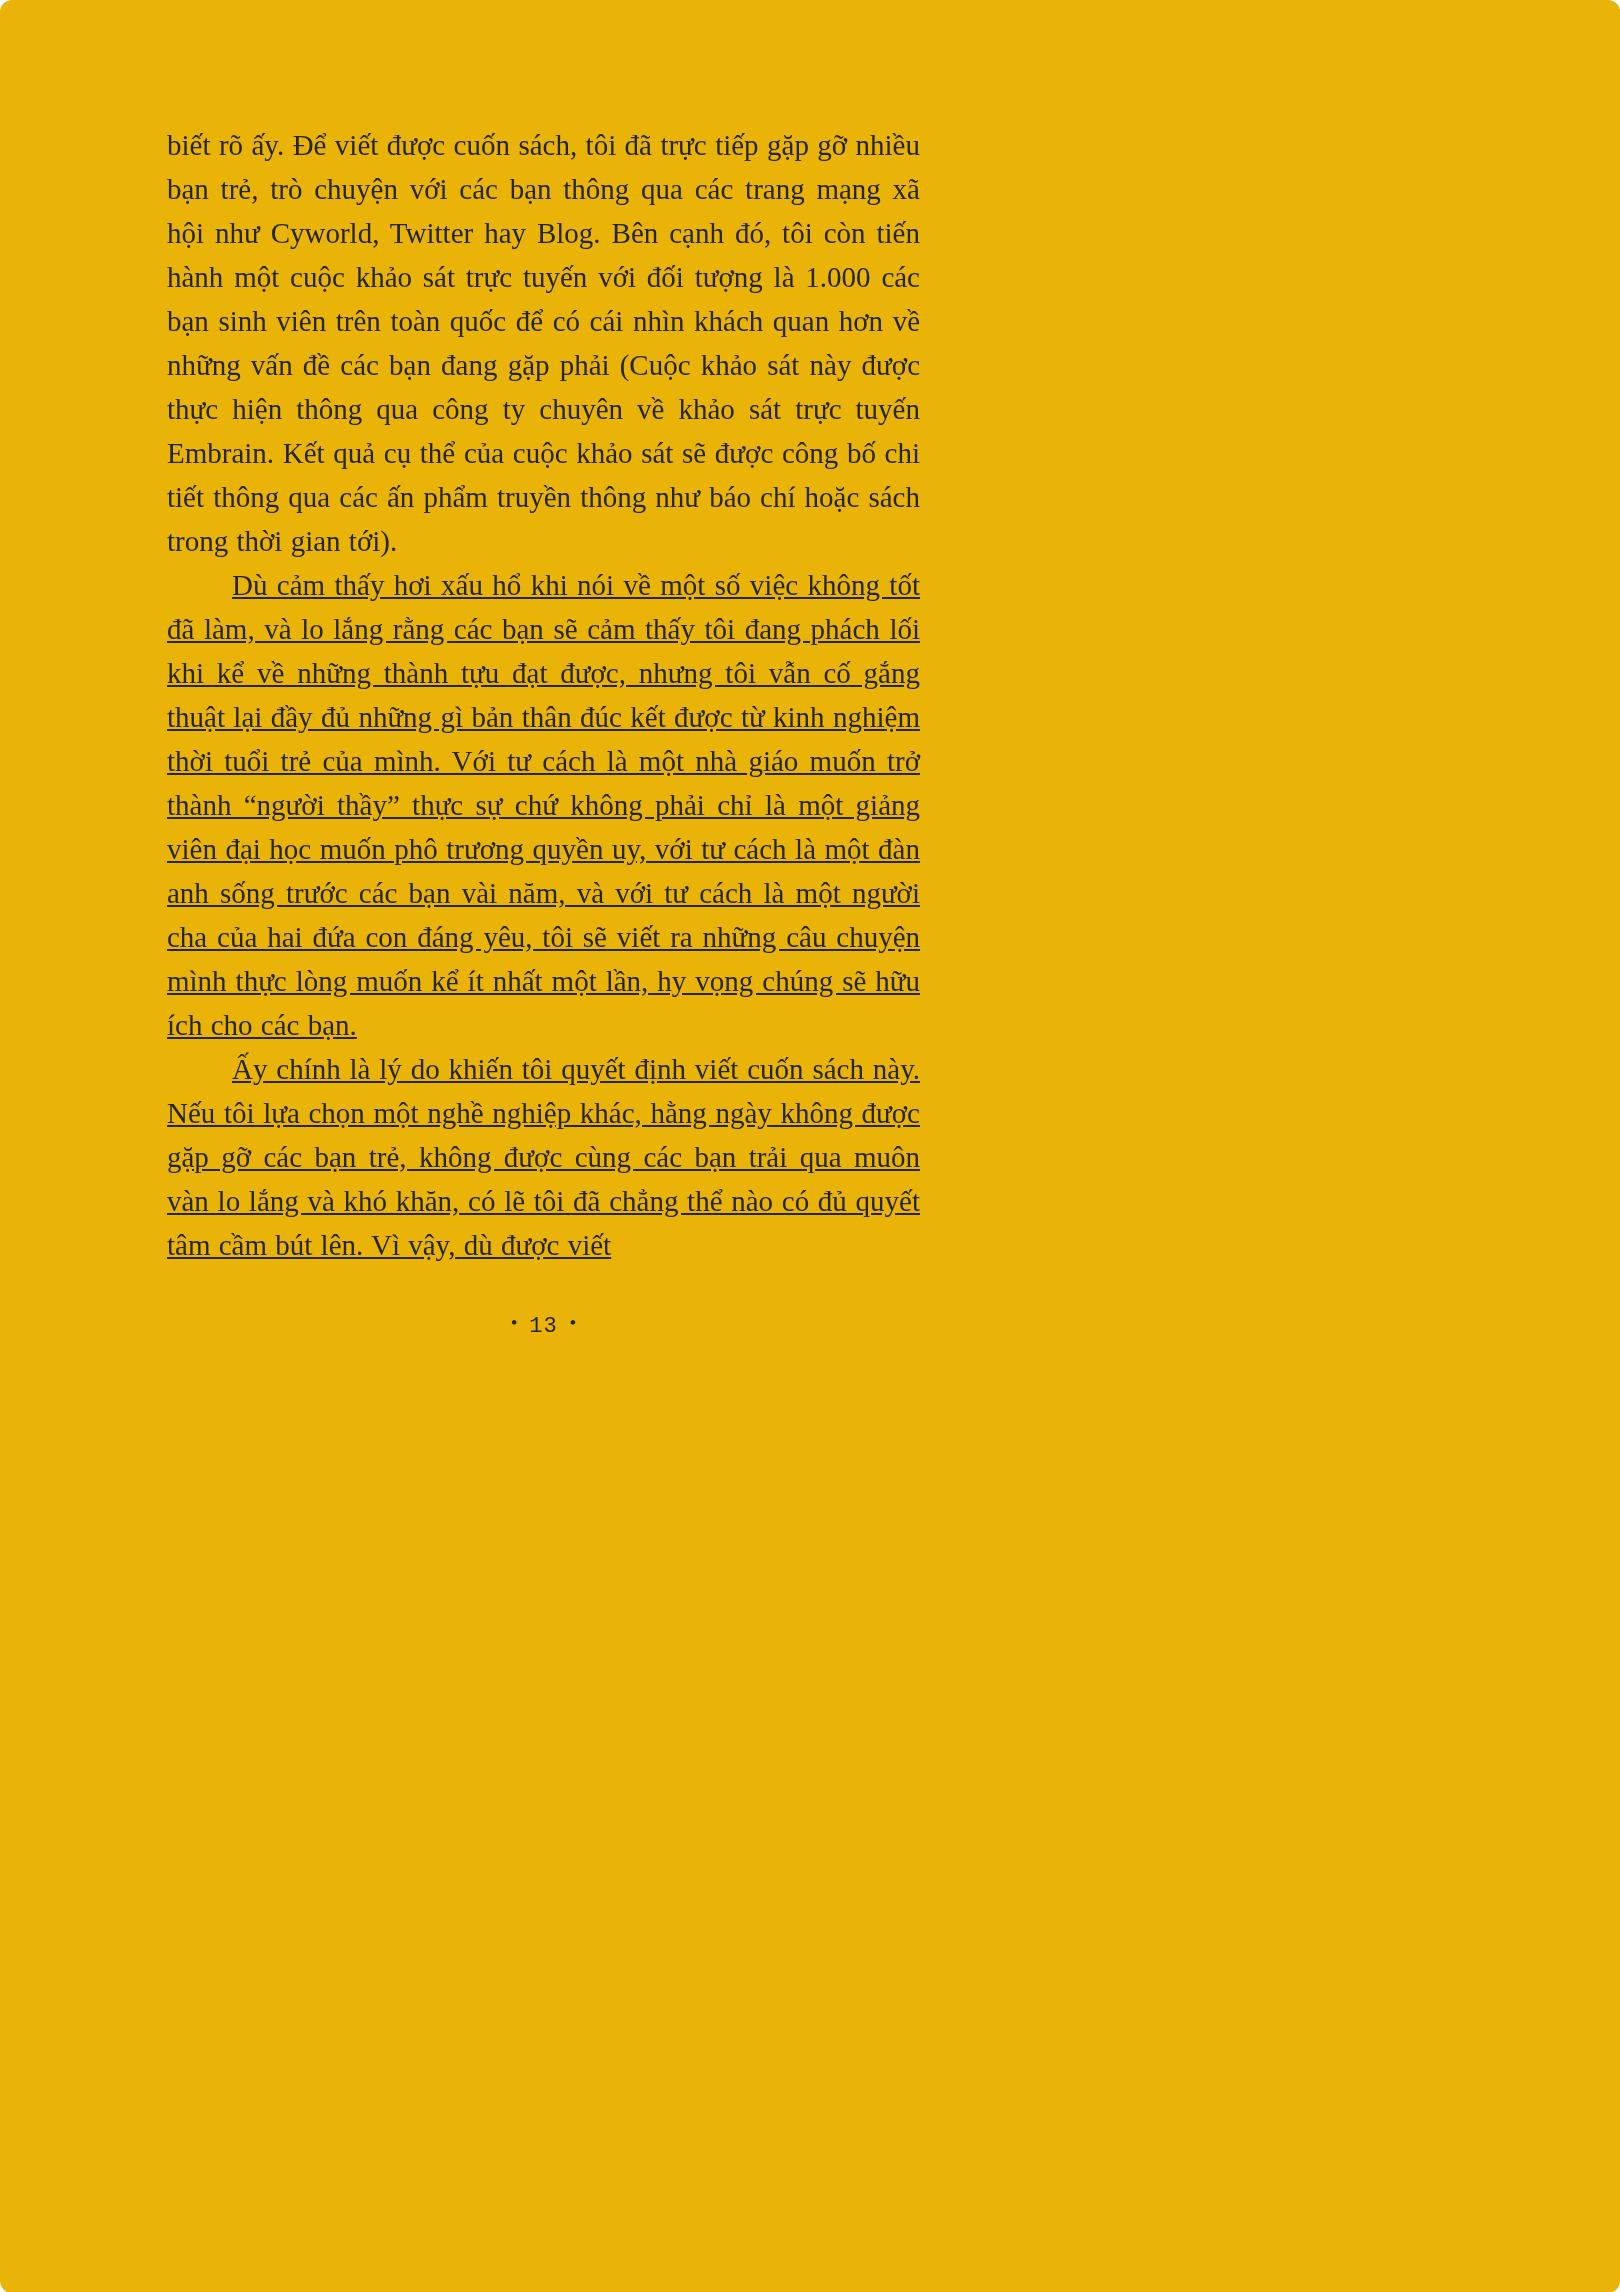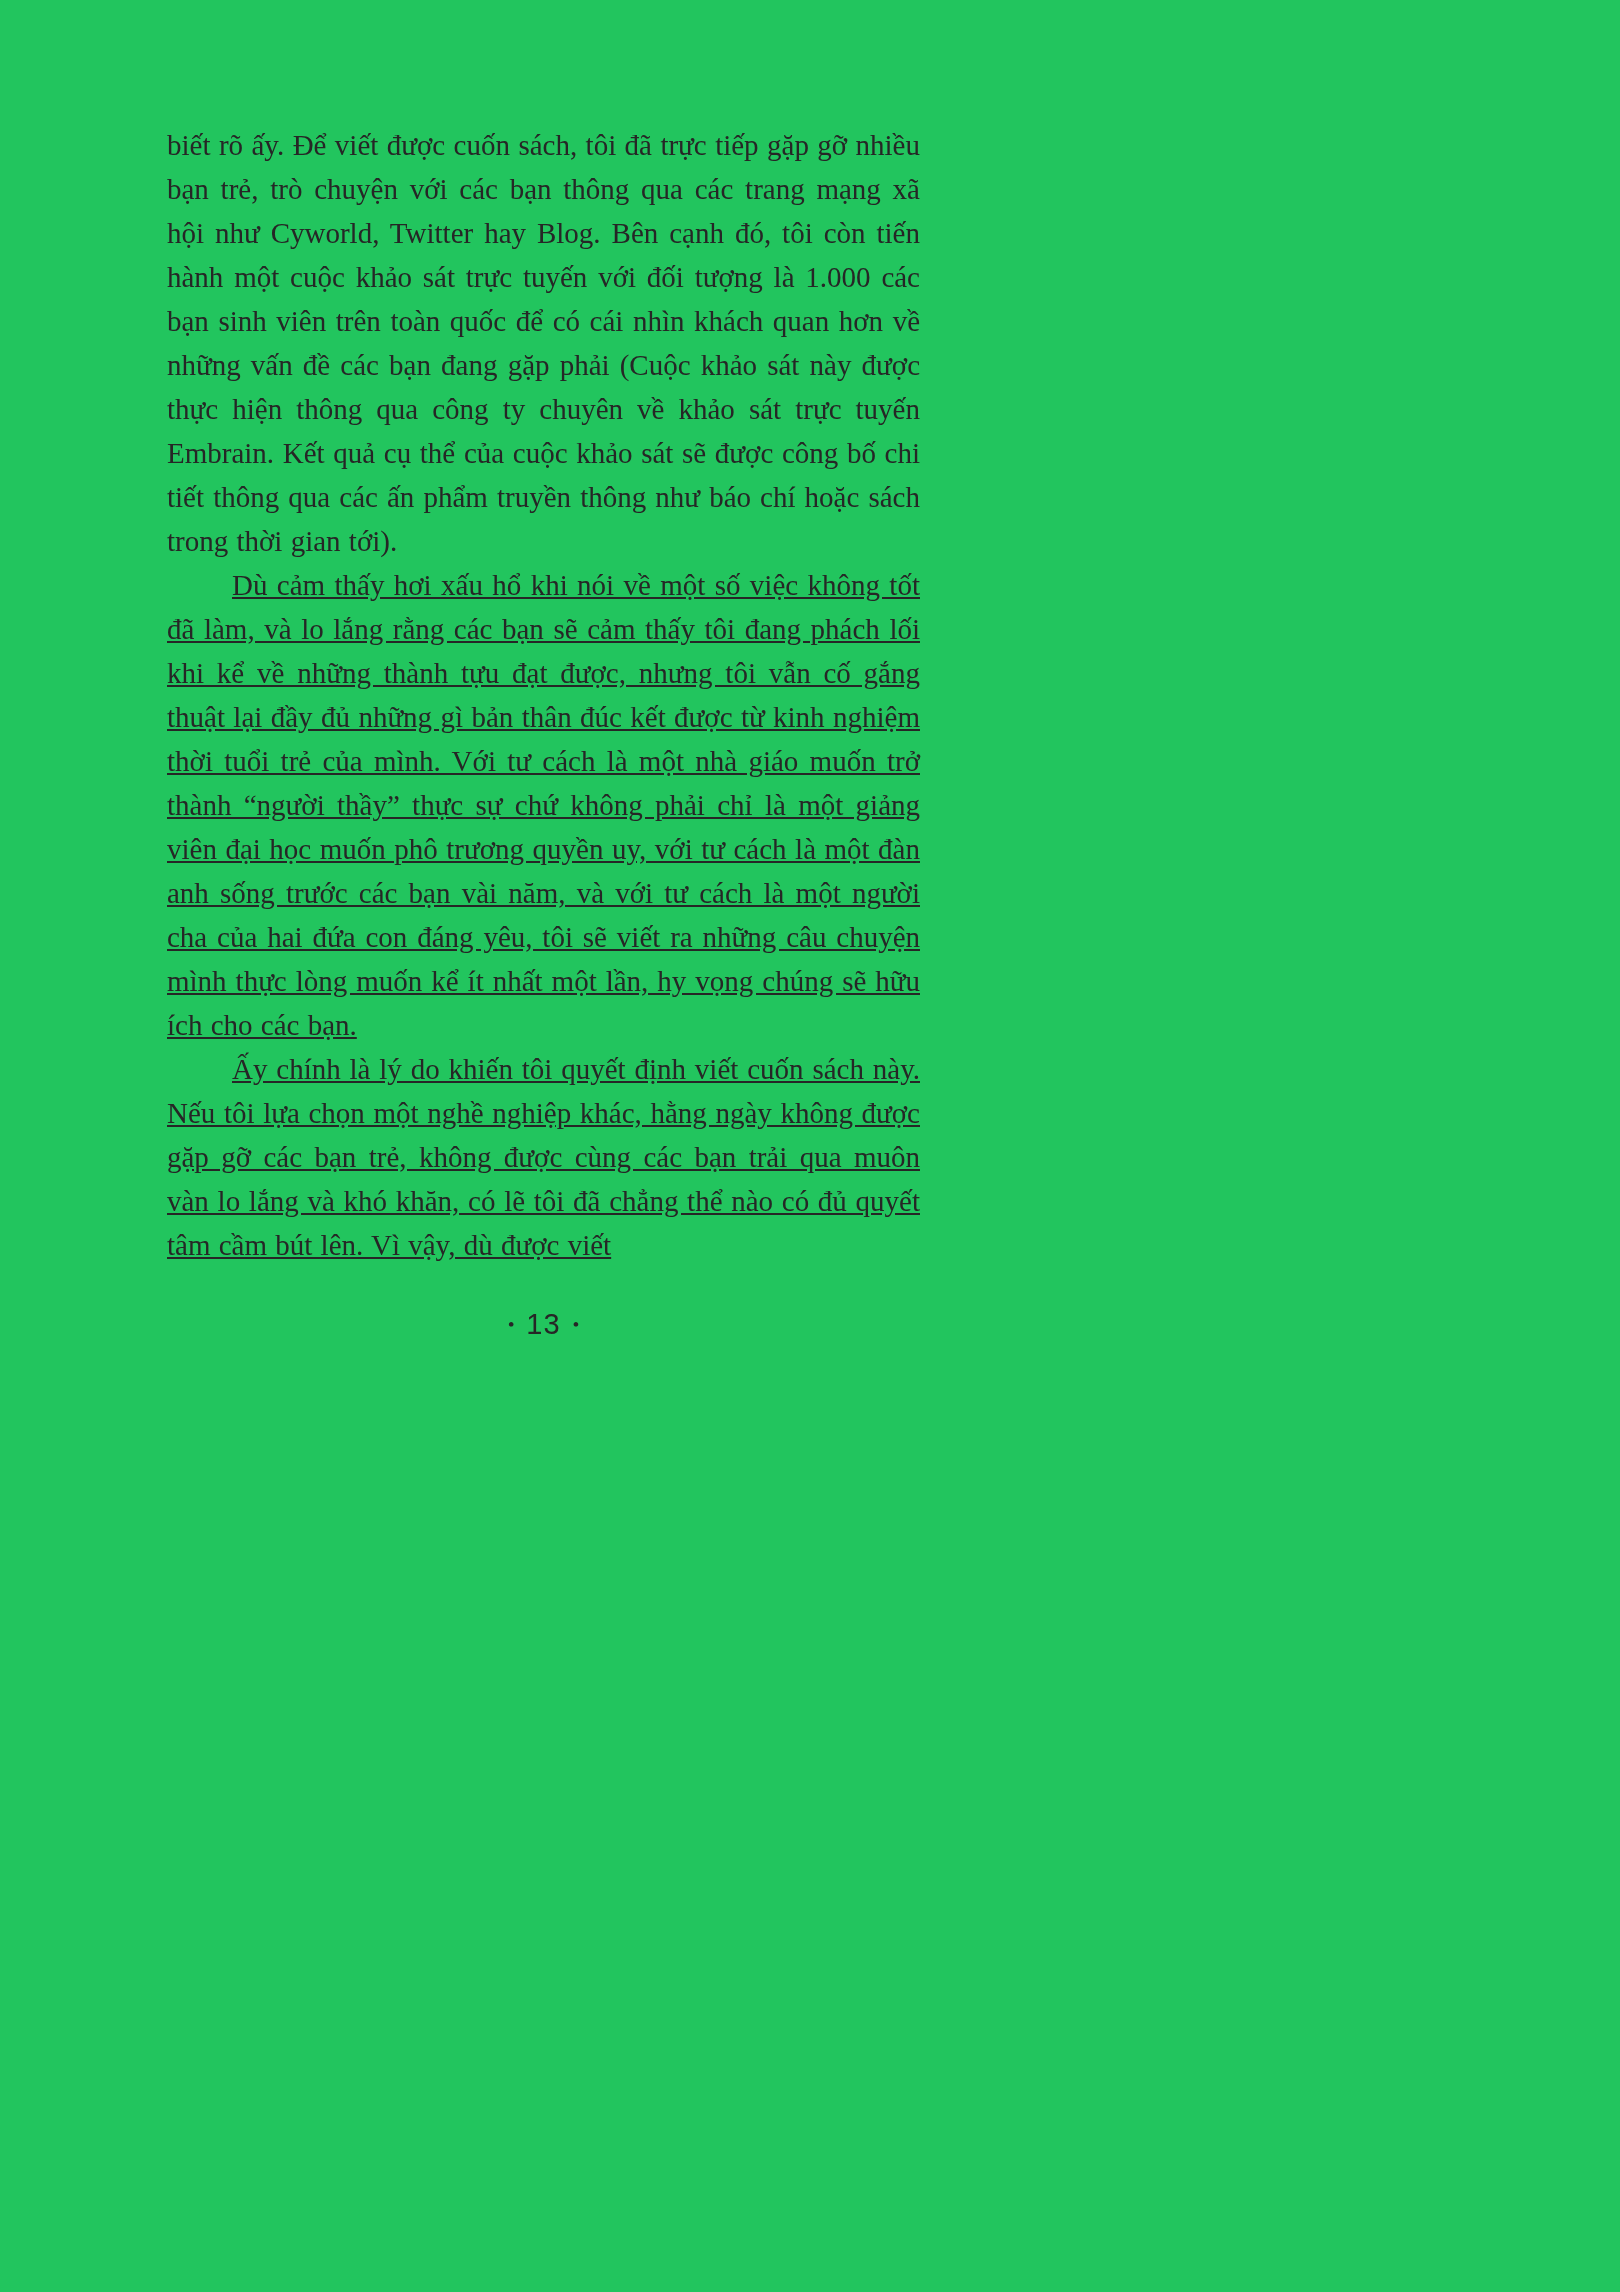--- a/index.html
+++ b/index.html
@@ -4,23 +4,24 @@
 <style>
   html, body {
     margin: 0;
     padding: 0;
     background: #ffffff;
   }
   .page {
     position: relative;
     width: 1620px;
     height: 2293px;
-    background: #22c55e;
+    background: #eab308;
     overflow: hidden;
     font-family: "Liberation Serif", "DejaVu Serif", serif;
+    border-radius: 12px;
   }
   .text-block {
     position: absolute;
     left: 167px;
     top: 123px;
     width: 753px;
   }
   .para {
     margin: 0;
     font-size: 29px;
@@ -39,22 +40,22 @@
     text-align: center;
     font-size: 26.5px;
     color: #262626;
   }
   .footer .dot {
     font-size: 19.6px;
     vertical-align: 2.9px;
     margin: 0 11.8px;
   }
   .footer .num {
-    font-family: Liberation Sans, sans-serif;
-    font-size: 29px;
+    font-family: Liberation Mono, monospace;
+    font-size: 22px;
     letter-spacing: 1px;
   }
 </style>
 </head>
 <body>
 
 <div class="page">
   <div class="text-block">
     <p class="para">biết rõ ấy. Để viết được cuốn sách, tôi đã trực tiếp gặp gỡ nhiều bạn trẻ, trò chuyện với các bạn thông qua các trang mạng xã hội như Cyworld, Twitter hay Blog. Bên cạnh đó, tôi còn tiến hành một cuộc khảo sát trực tuyến với đối tượng là 1.000 các bạn sinh viên trên toàn quốc để có cái nhìn khách quan hơn về những vấn đề các bạn đang gặp phải (Cuộc khảo sát này được thực hiện thông qua công ty chuyên về khảo sát trực tuyến Embrain. Kết quả cụ thể của cuộc khảo sát sẽ được công bố chi tiết thông qua các ấn phẩm truyền thông như báo chí hoặc sách trong thời gian tới).</p>
     <p class="para indent">Dù cảm thấy hơi xấu hổ khi nói về một số việc không tốt đã làm, và lo lắng rằng các bạn sẽ cảm thấy tôi đang phách lối khi kể về những thành tựu đạt được, nhưng tôi vẫn cố gắng thuật lại đầy đủ những gì bản thân đúc kết được từ kinh nghiệm thời tuổi trẻ của mình. Với tư cách là một nhà giáo muốn trở thành “người thầy” thực sự chứ không phải chỉ là một giảng viên đại học muốn phô trương quyền uy, với tư cách là một đàn anh sống trước các bạn vài năm, và với tư cách là một người cha của hai đứa con đáng yêu, tôi sẽ viết ra những câu chuyện mình thực lòng muốn kể ít nhất một lần, hy vọng chúng sẽ hữu ích cho các bạn.</p>

